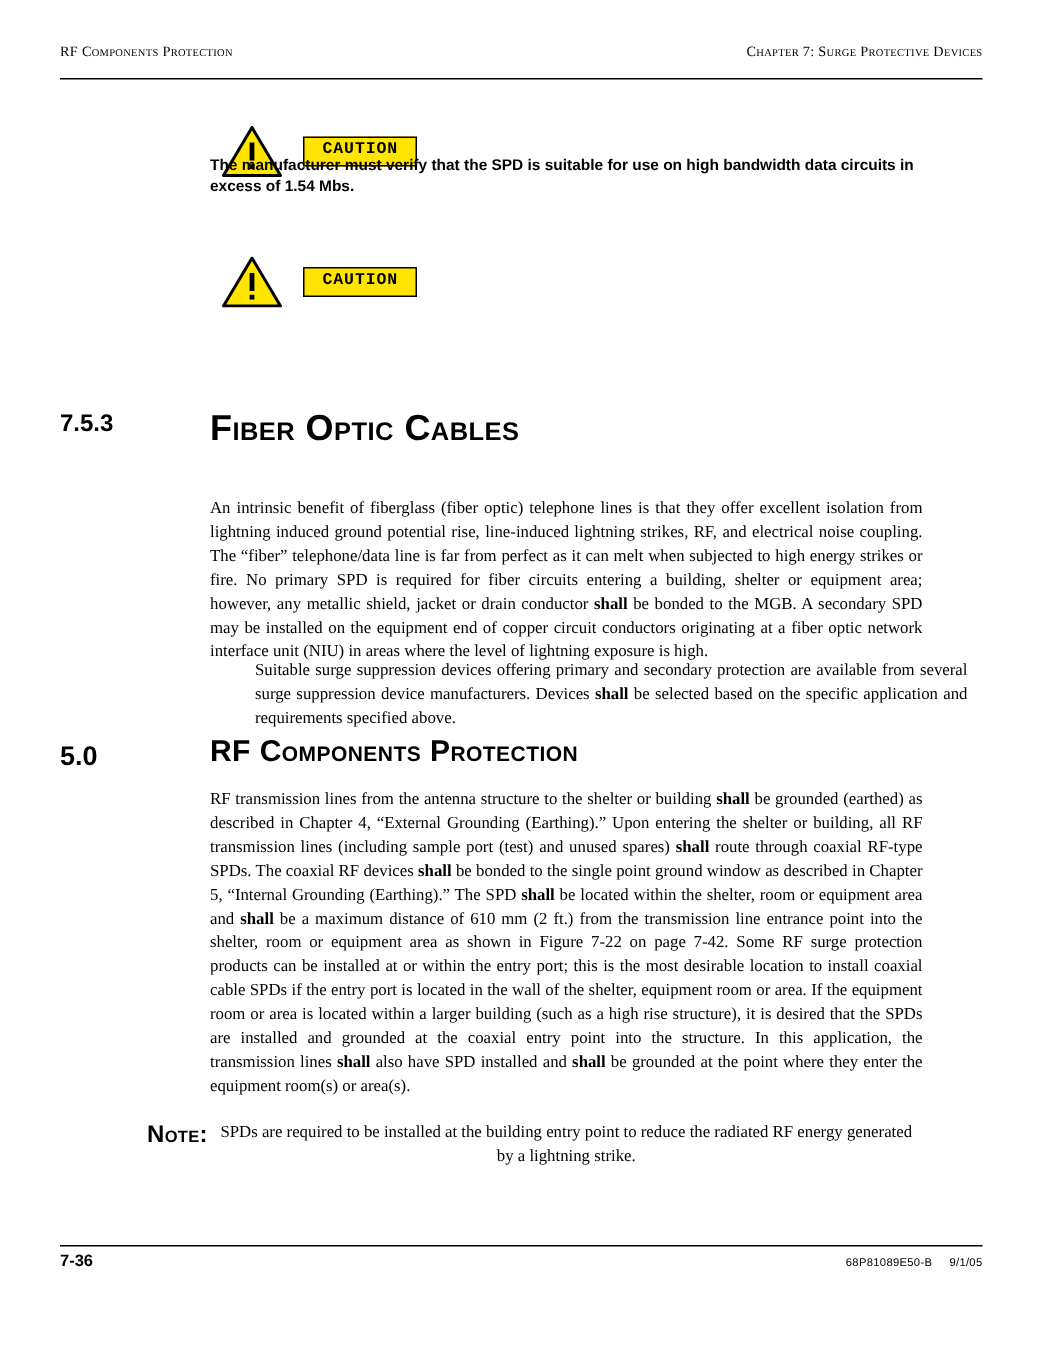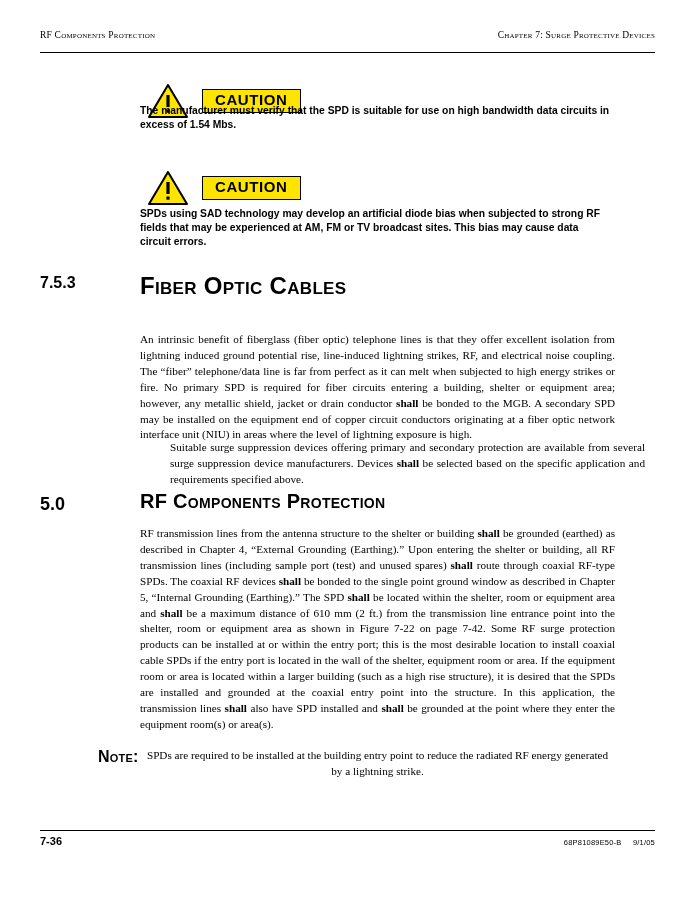--- a/index.html
+++ b/index.html
@@ -51,22 +51,22 @@
   .warn-tri {
     width: 40px;
     height: 34px;
     position: relative;
     display: block;
   }
   .caution-box {
     border: 1.6px solid #000;
     background: #ffe400;
     padding: 2px 12px 3px 12px;
-    font-family: Liberation Sans, sans-serif;
-    font-size: 15px;
+    font-family: Liberation Mono, monospace;
+    font-size: 11px;
     font-weight: bold;
     letter-spacing: 0.6px;
     line-height: 1.1;
   }
   .caution-text {
     position: absolute;
     left: 140px;
     width: 470px;
     font-family: "Liberation Sans", sans-serif;
     font-size: 10.3px;
@@ -174,21 +174,20 @@
   <div class="caution-row" style="left:148px; top:171px;">
     <span class="warn-tri">
       <svg width="40" height="34" viewBox="0 0 40 34" xmlns="http://www.w3.org/2000/svg">
         <polygon points="20,1 39,33 1,33" fill="#ffe400" stroke="#000" stroke-width="2" stroke-linejoin="round"></polygon>
         <rect x="18.4" y="11" width="3.2" height="12" fill="#000"></rect>
         <rect x="18.4" y="25.5" width="3.2" height="3.2" fill="#000"></rect>
       </svg>
     </span>
     <span class="caution-box">CAUTION</span>
   </div>
-  <div class="caution-text" style="top:207px;">SPDs using SAD technology may develop an artificial diode bias when subjected to strong RF fields that may be experienced at AM, FM or TV broadcast sites. This bias may cause data circuit errors.</div>
 
   <div class="sec-num lvl3" style="top:274px;">7.5.3</div>
   <div class="sec-title lvl3" style="top:272px;">Fiber Optic Cables</div>
 
   <div class="para" style="top:332px;">An intrinsic benefit of fiberglass (fiber optic) telephone lines is that they offer excellent isolation from lightning induced ground potential rise, line-induced lightning strikes, RF, and electrical noise coupling. The “fiber” telephone/data line is far from perfect as it can melt when subjected to high energy strikes or fire. No primary SPD is required for fiber circuits entering a building, shelter or equipment area; however, any metallic shield, jacket or drain conductor <b>shall</b> be bonded to the MGB. A secondary SPD may be installed on the equipment end of copper circuit conductors originating at a fiber optic network interface unit (NIU) in areas where the level of lightning exposure is high.</div>
   <div class="para" style="top:440px;margin-left:30px;">Suitable surge suppression devices offering primary and secondary protection are available from several surge suppression device manufacturers. Devices <b>shall</b> be selected based on the specific application and requirements specified above.</div>
 
   <div class="sec-num lvl2" style="top:494px;">5.0</div>
   <div class="sec-title lvl2" style="top:490px;">RF Components Protection</div>
 

